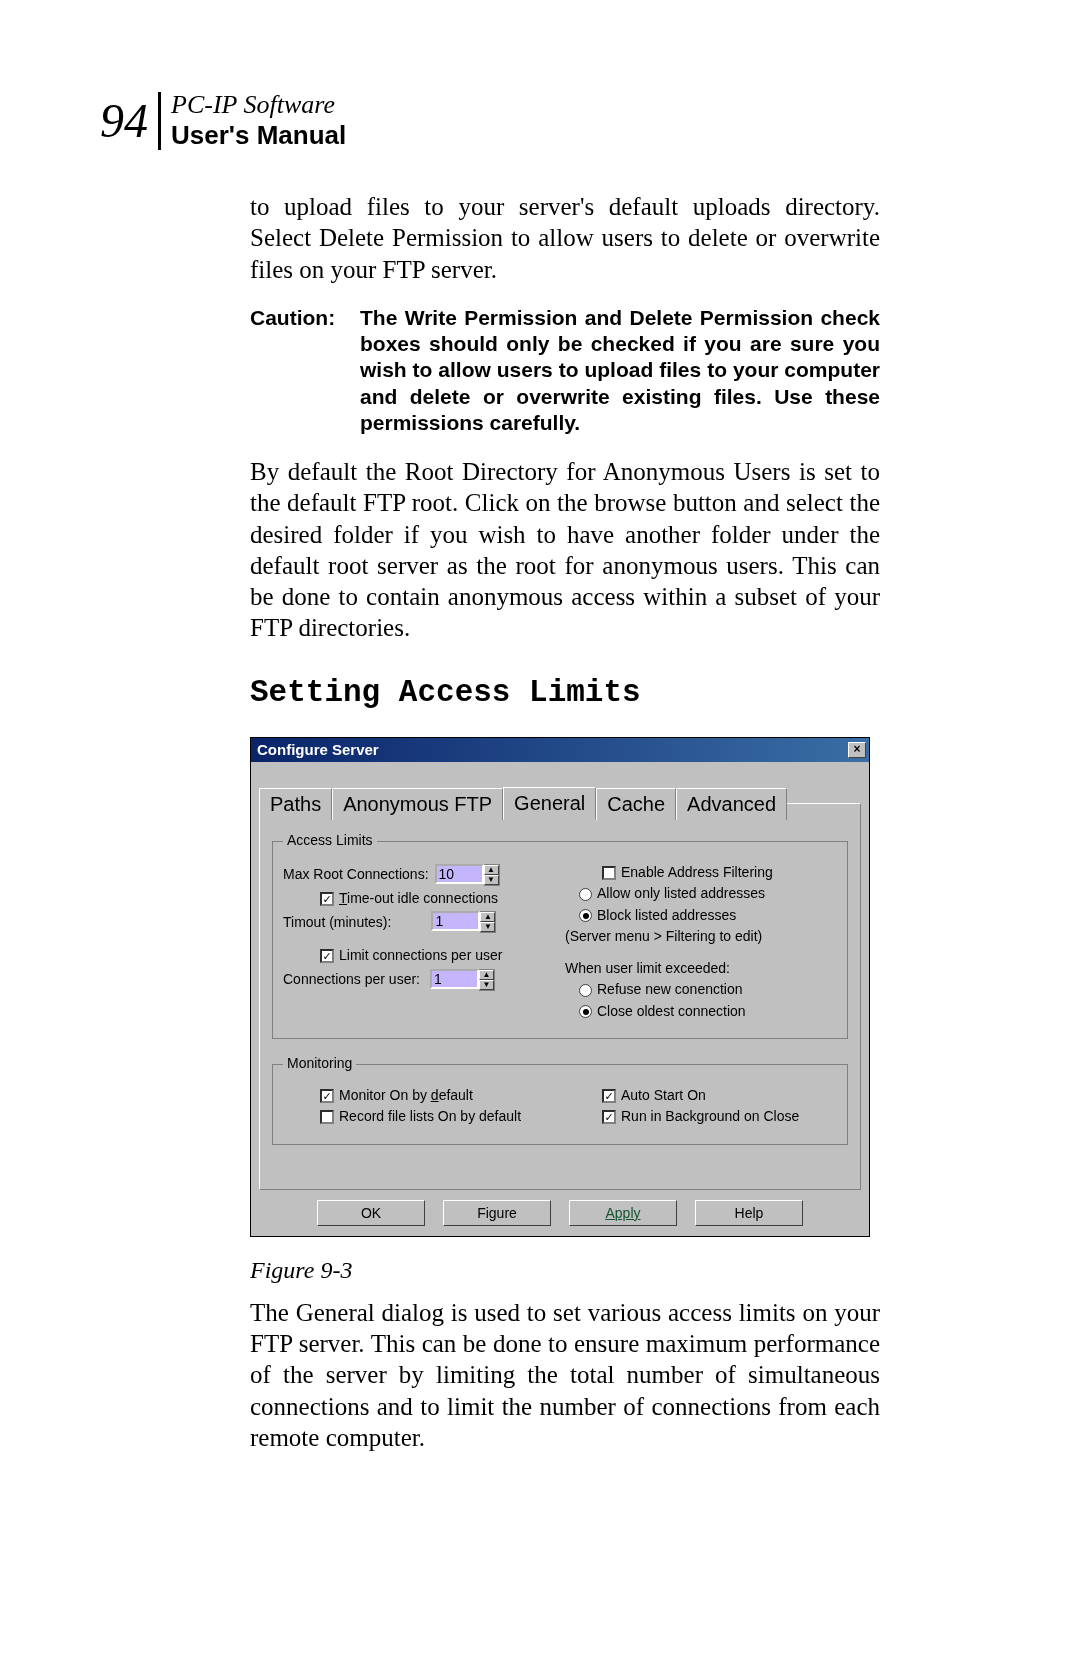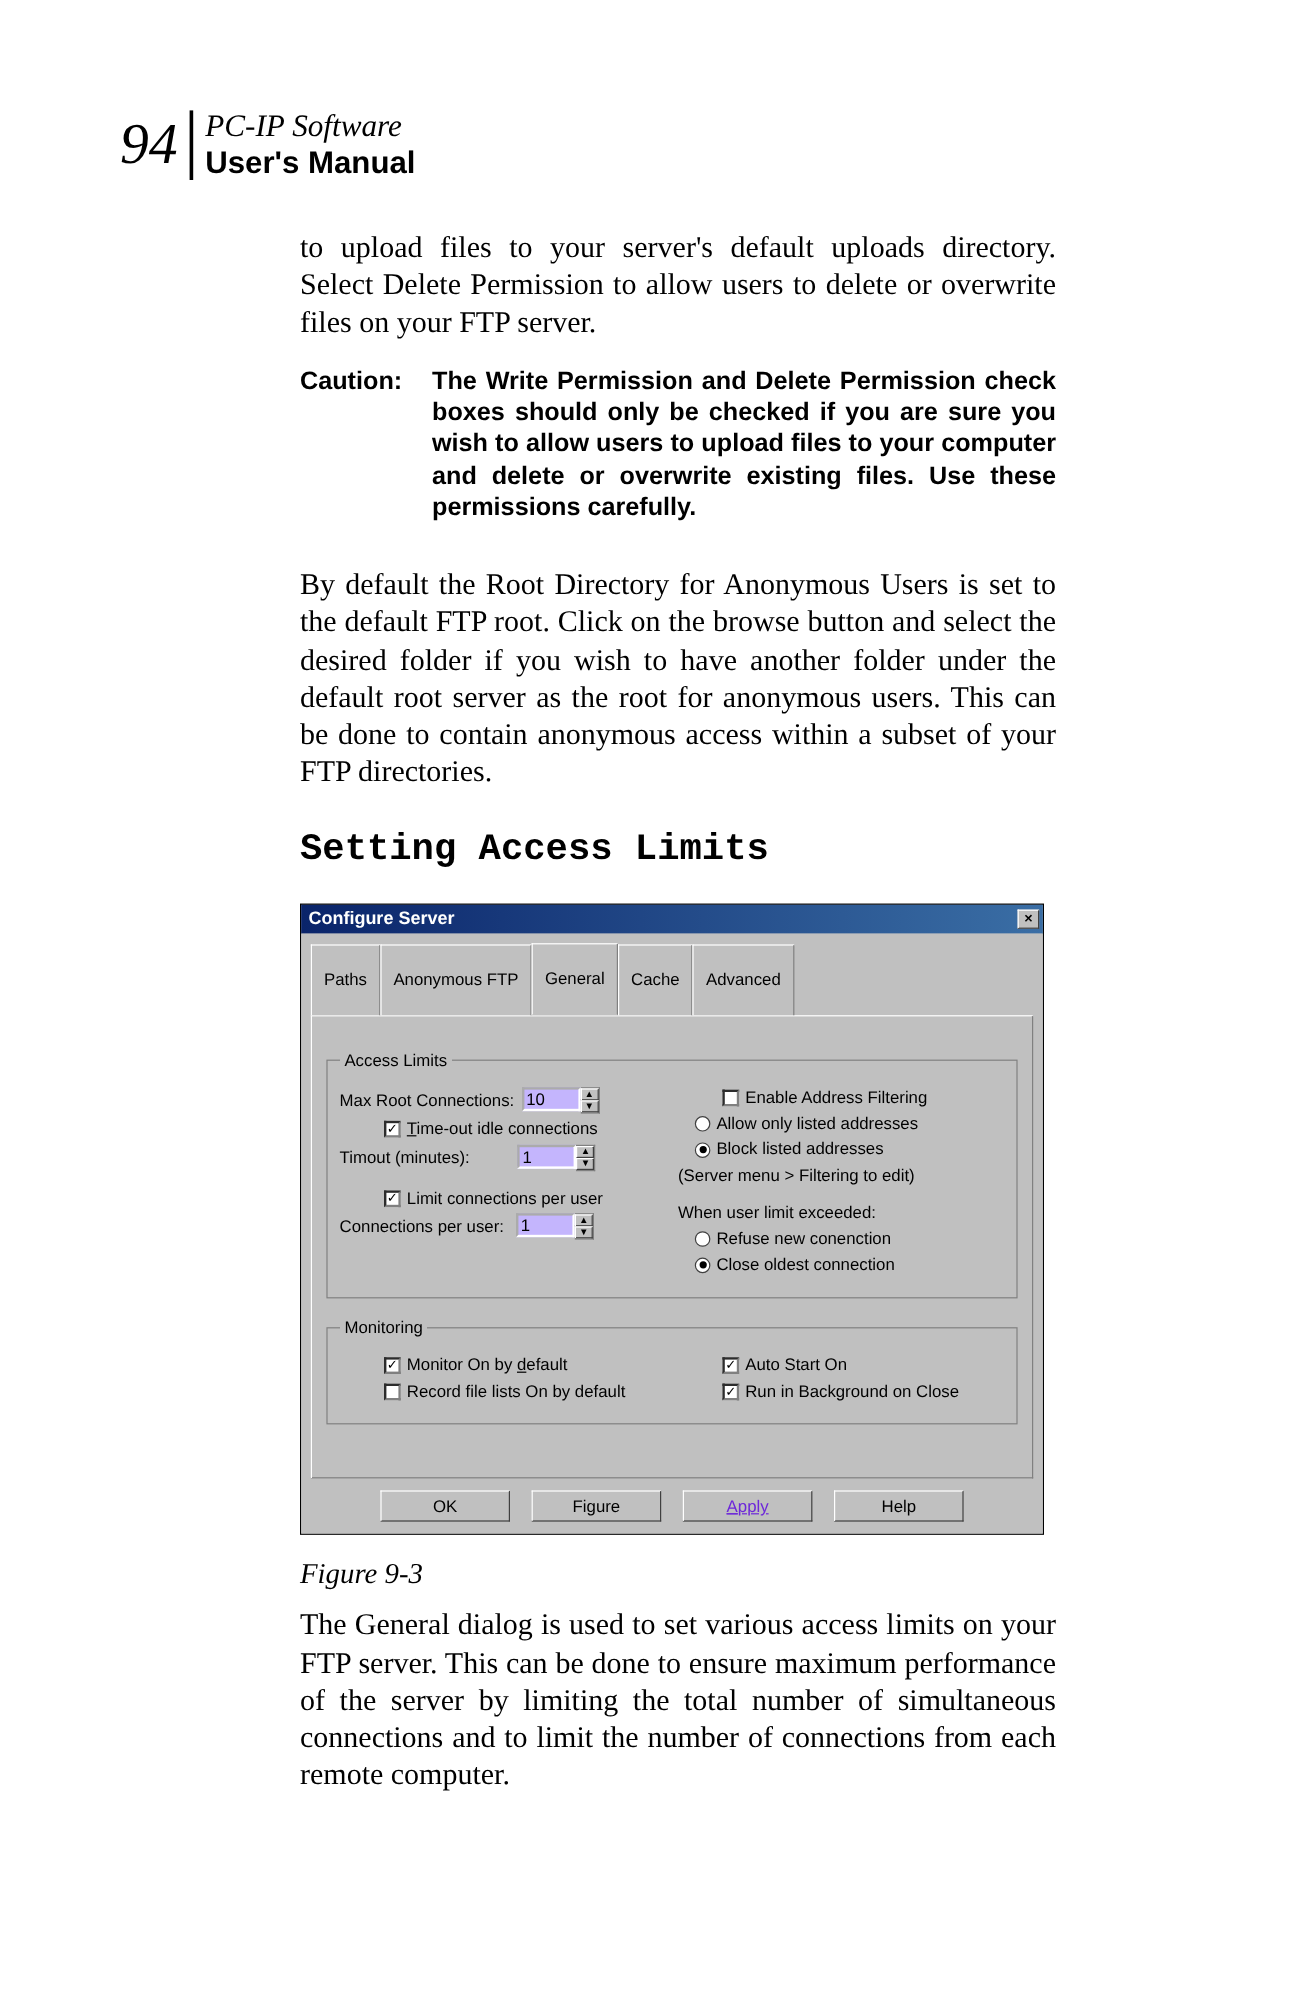--- a/index.html
+++ b/index.html
@@ -42,21 +42,21 @@
     width: 630px;
     font-size: 25px;
     line-height: 1.25;
   }
   .body-col p { margin-bottom: 20px; text-align: justify; }
   .caution-row {
     display: flex;
     font-family: Arial, Helvetica, sans-serif;
     font-weight: bold;
     font-size: 21px;
-    margin-bottom: 36px;
+    margin-bottom: 20px;
   }
   .caution-label { width: 110px; flex-shrink: 0; }
   .caution-text { flex: 1; text-align: justify; }
   .section-heading {
     font-family: Liberation Mono, monospace;
     font-weight: bold;
     font-size: 31px;
     margin: 30px 0 25px 0;
   }
   .figure-caption {
@@ -104,25 +104,25 @@
   .tabs {
     display: flex;
     align-items: flex-end;
     margin-bottom: 0;
   }
   .tab {
     border: 1px solid #808080;
     border-bottom: none;
     border-top-color: #fff;
     border-left-color: #fff;
-    padding: 20px 10px;
-    background: #c0c0c0;
-    font-size: 14px;
+    padding: 3px 10px;
+    background: #c0c0c0;
+    font-size: 20px;
     position: relative;
-    top: 0;
+    top: 17px;
   }
   .tab.active {
     background: #c0c0c0;
     border-bottom: 1px solid #c0c0c0;
     z-index: 2;
   }
   .tab-panel {
     border: 1px solid #808080;
     border-top-color: #fff;
     border-left-color: #fff;
@@ -209,21 +209,21 @@
   }
   .btn {
     width: 108px; height: 26px;
     background: #c0c0c0;
     border: 1px solid #404040;
     border-top-color: #fff; border-left-color: #fff;
     font-size: 14px;
     text-align: center;
     line-height: 24px;
   }
-  .btn.disabled { color: #6d28d9; text-decoration: underline; }
+  .btn.disabled { color: #14532d; text-decoration: underline; }
   .underline-key { text-decoration: underline; }
 </style>
 </head>
 <body>
 
 <div class="page">
 
   <div class="header-block">
     <div class="page-num">94</div>
     <div class="vline"></div>

